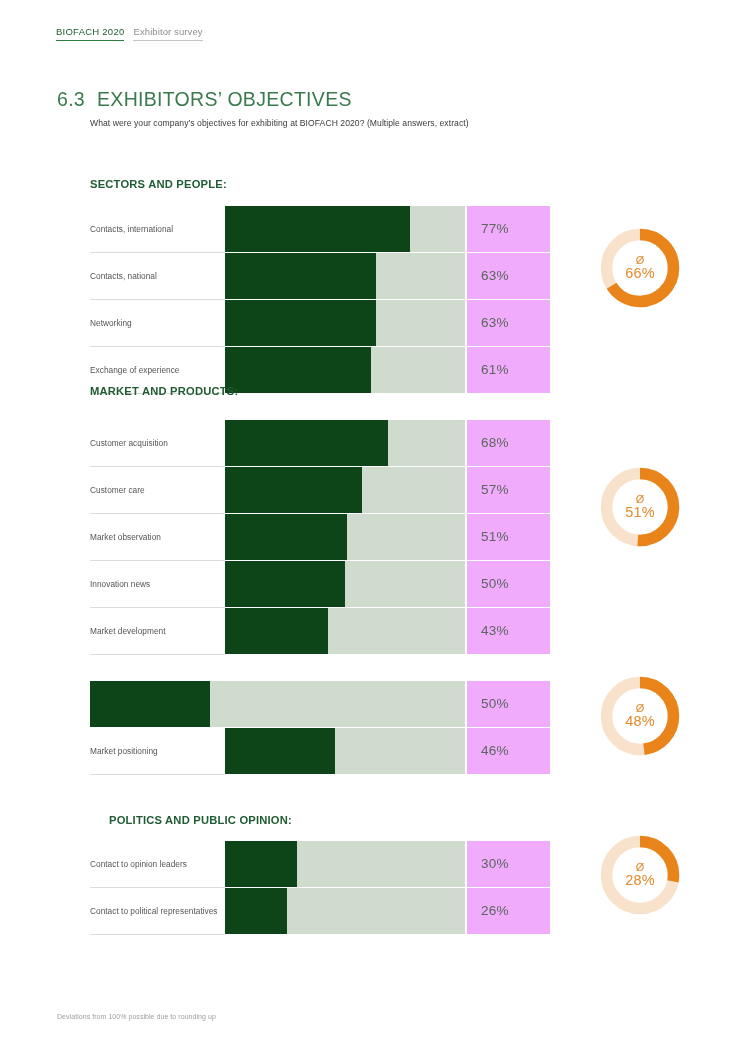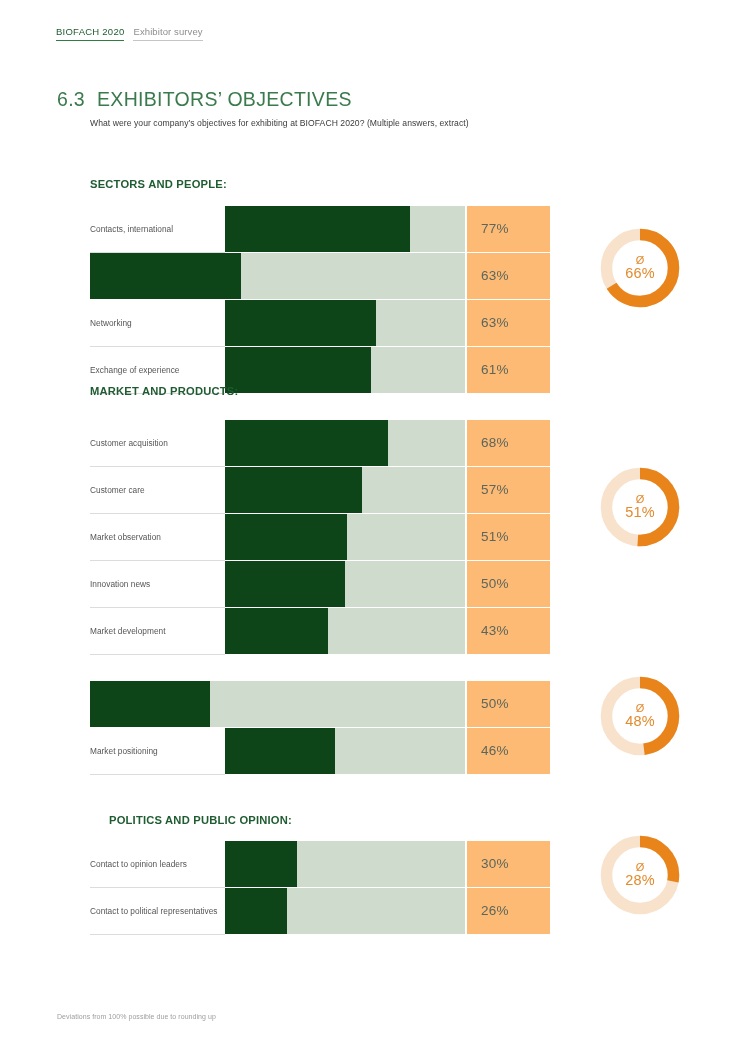--- a/index.html
+++ b/index.html
@@ -110,21 +110,21 @@
   .row-fill {
     position: absolute;
     left: 0;
     top: 0;
     bottom: 0;
     background: #0d4418;
   }
   .row-value {
     flex: 0 0 85px;
     width: 85px;
-    background: #fdba74;
+    background: #f0abfc;
     border-left: 2px solid #ffffff;
     display: flex;
     align-items: center;
     margin-bottom: 1.5px;
   }
   .row-value span {
     font-size: 13.5px;
     color: #5c665c;
     padding-left: 14px;
     letter-spacing: 0.2px;
@@ -192,20 +192,23 @@
           <span>Contacts, international</span>
         </div>
         <div class="row-track">
           <div class="row-fill" style="width: 184.8px;"></div>
         </div>
         <div class="row-value">
           <span>77%</span>
         </div>
       </div>
       <div class="row">
+        <div class="row-label">
+          <span>Contacts, national</span>
+        </div>
         <div class="row-track">
           <div class="row-fill" style="width: 151.2px;"></div>
         </div>
         <div class="row-value">
           <span>63%</span>
         </div>
       </div>
       <div class="row">
         <div class="row-label">
           <span>Networking</span>

